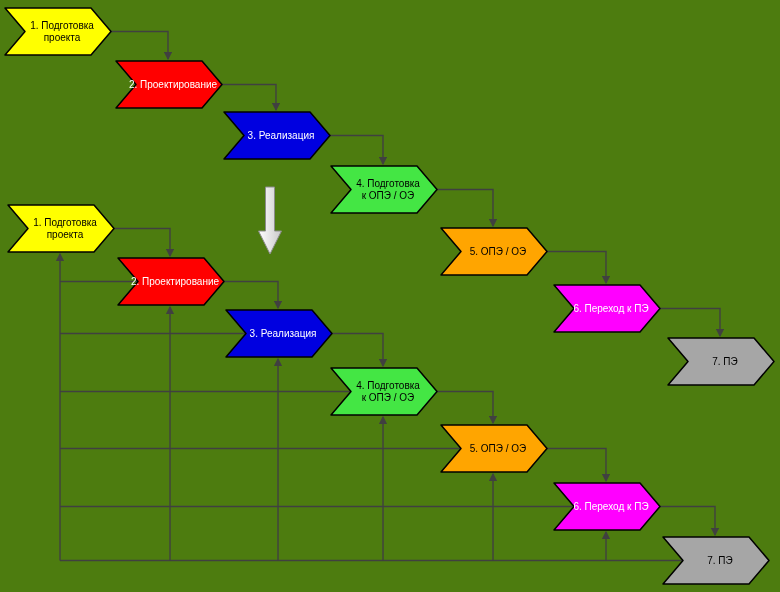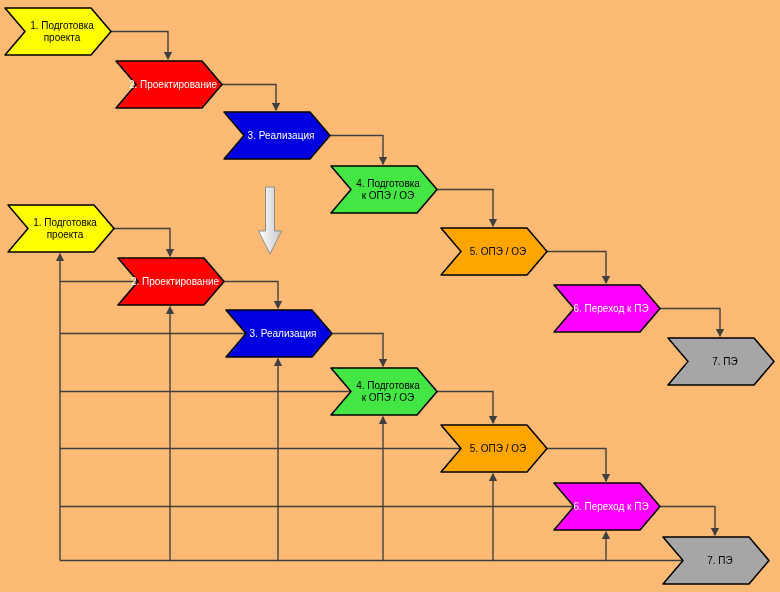--- a/index.html
+++ b/index.html
@@ -5,21 +5,21 @@
   html, body {
     margin: 0;
     padding: 0;
     background: #ffffff;
   }
   .canvas {
     width: 780px;
     height: 592px;
     position: relative;
     overflow: hidden;
-    background: #fdba74;
+    background: #4d7c0f;
   }
   svg {
     display: block;
   }
   svg text {
     font-family: "Liberation Sans", "DejaVu Sans", sans-serif;
   }
 </style>
 </head>
 <body>

